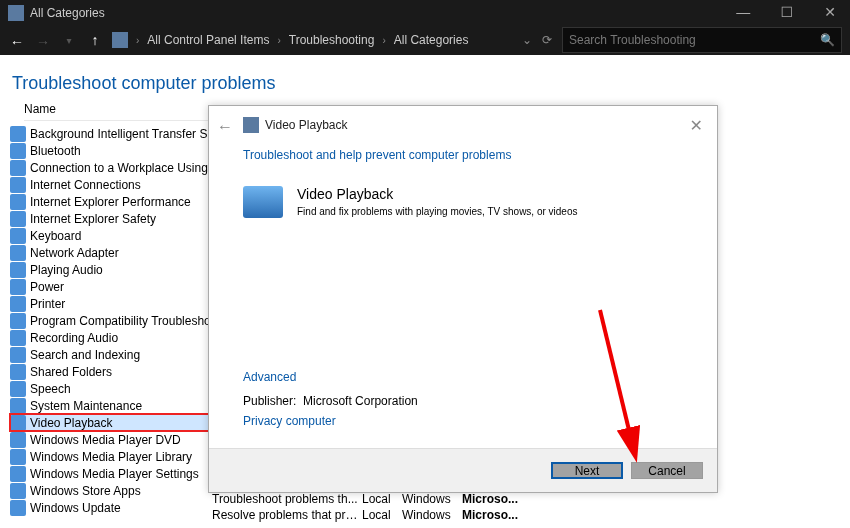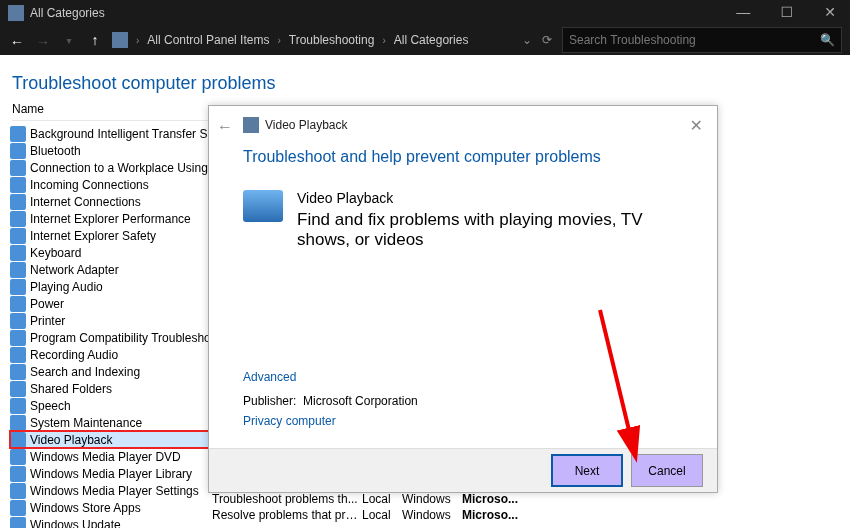--- a/index.html
+++ b/index.html
@@ -15,51 +15,51 @@
 .nav-arrow.dim { color: #555; }
 .nav-path { display: flex; align-items: center; gap: 4px; }
 .nav-path .path-icon { width: 16px; height: 16px; background: #5a7aa0; display: inline-block; }
 .nav-path .chev { color: #888; font-size: 10px; margin: 0 4px; }
 .nav-ext { color: #888; margin-left: auto; display: flex; align-items: center; gap: 10px; }
 .search-box { background: #0c0c0c; border: 1px solid #333; width: 280px; height: 26px; display: flex; align-items: center; padding: 12px 6px; color: #777; font-size: 12px; }
 .search-box .mag { margin-left: auto; color: #888; }
 
 .content { padding: 12px 10px; }
 .page-title { color: #0a5aa8; font-size: 18px; font-weight: 400; margin: 6px 0 8px 2px; }
-.col-header { font-size: 12px; color: #000; margin-left: 2px; padding-bottom: 4px; border-bottom: 1px solid #e8e8e8; width: 200px; }
+.col-header { font-size: 12px; color: #000; margin-left: 14px; padding-bottom: 4px; border-bottom: 1px solid #e8e8e8; width: 200px; }
 
 .sidebar { margin-top: 4px; width: 205px; }
 .item { display: flex; align-items: center; height: 17px; font-size: 12px; color: #000; cursor: default; white-space: nowrap; overflow: hidden; text-overflow: ellipsis; }
 .item .it-icon { width: 16px; height: 16px; display: inline-block; margin-right: 4px; background: #4a90d9; border-radius: 2px; flex-shrink: 0; }
 .item.sel { outline: 2px solid #e22; outline-offset: -1px; background: #cfe6ff; }
 
 .grid-rows { position: absolute; left: 212px; bottom: 4px; font-size: 12px; }
 .gr-row { display: flex; height: 16px; }
 .gr-row span:nth-child(1) { width: 150px; overflow: hidden; text-overflow: ellipsis; white-space: nowrap; }
 .gr-row span:nth-child(2) { width: 40px; }
 .gr-row span:nth-child(3) { width: 60px; }
 .gr-row span:nth-child(4) { width: 60px; overflow: hidden; text-overflow: ellipsis; white-space: nowrap; font-weight: bold; }
 
 .dialog { position: absolute; top: 105px; left: 208px; width: 510px; height: 388px; border: 1px solid #aaa; background: #fff; box-shadow: 0 0 8px rgba(0,0,0,0.2); }
 .dlg-hdr { height: 38px; display: flex; align-items: center; padding: 0 8px; }
 .dlg-back { color: #888; font-size: 16px; margin-right: 10px; }
 .dlg-icon { width: 16px; height: 16px; background: #5a7aa0; margin-right: 6px; }
 .dlg-hdr-title { font-size: 12px; color: #222; }
 .dlg-close { margin-left: auto; font-size: 16px; color: #888; padding: 0 6px; }
 .dlg-body { padding: 4px 30px 0 34px; }
-.dlg-title { color: #0a5aa8; font-size: 16px; font-weight: 400; margin-bottom: 24px; }
+.dlg-title { color: #0a5aa8; font-size: 12px; font-weight: 400; margin-bottom: 24px; }
 .dlg-main { display: flex; gap: 14px; }
 .dlg-big-icon { width: 40px; height: 32px; background: linear-gradient(#6fb4ef,#2a6cb2); border-radius: 3px; flex-shrink: 0; }
 .dlg-item-title { font-size: 14px; color: #000; }
-.dlg-item-desc { font-size: 17px; color: #000; margin-top: 4px; }
+.dlg-item-desc { font-size: 10px; color: #000; margin-top: 4px; }
 .dlg-links { position: absolute; left: 34px; bottom: 58px; font-size: 12px; }
 .dlg-link { color: #0a5aa8; margin-bottom: 6px; display: block; }
 .dlg-pub { color: #000; margin: 10px 0 6px 0; }
 .dlg-footer { position: absolute; bottom: 0; left: 0; right: 0; height: 44px; background: #f0f0f0; border-top: 1px solid #ddd; display: flex; align-items: center; justify-content: flex-end; gap: 8px; padding-right: 14px; }
-.dlg-btn { min-width: 72px; height: 33px; font-size: 12px; background: #c4b5fd; border: 1px solid #999; }
+.dlg-btn { min-width: 72px; height: 17px; font-size: 12px; background: #a3a3a3; border: 1px solid #999; }
 .dlg-btn.primary { border: 2px solid #0a5aa8; }
 
 .arrow-annotation { position: absolute; top: 300px; left: 520px; pointer-events: none; }
 </style>
 </head>
 <body>
 
 <div class="titlebar">
   <span class="tb-icon"></span>
   <span>All Categories</span>
@@ -106,24 +106,20 @@
       <div class="item">
         <span class="it-icon"></span>
         <span>Bluetooth</span>
       </div>
       <div class="item">
         <span class="it-icon"></span>
         <span>Connection to a Workplace Using Dire...</span>
       </div>
       <div class="item">
         <span class="it-icon"></span>
-        <span>Incoming Connections</span>
-      </div>
-      <div class="item">
-        <span class="it-icon"></span>
         <span>Internet Connections</span>
       </div>
       <div class="item">
         <span class="it-icon"></span>
         <span>Internet Explorer Performance</span>
       </div>
       <div class="item">
         <span class="it-icon"></span>
         <span>Internet Explorer Safety</span>
       </div>

